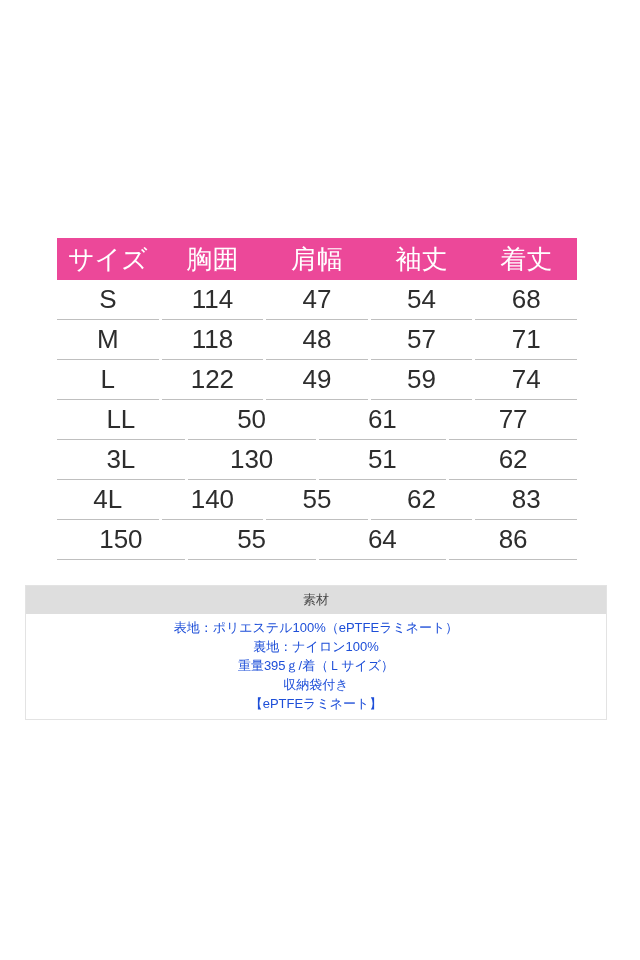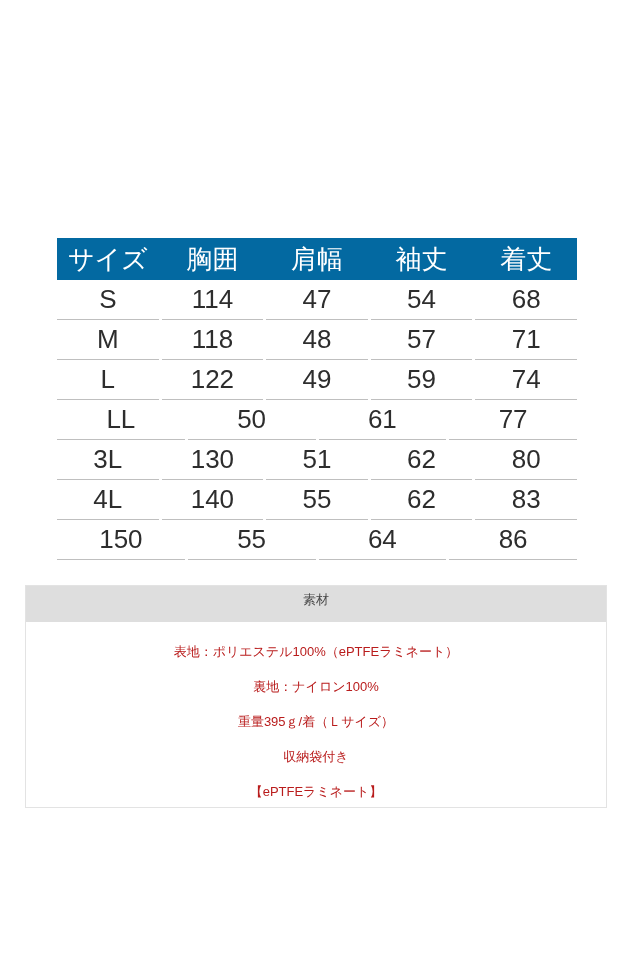--- a/index.html
+++ b/index.html
@@ -16,21 +16,21 @@
   .size-table {
     position: absolute;
     left: 57px;
     top: 238px;
     width: 520px;
   }
   .size-table-header {
     display: flex;
     column-gap: 3px;
     height: 42px;
-    background: #0369a1;
+    background: #ec4899;
     align-items: center;
   }
   .size-table-header .hcell {
     flex: 1 1 0;
     text-align: center;
     color: #ffffff;
     font-size: 26px;
     line-height: 42px;
     white-space: nowrap;
   }
@@ -53,37 +53,36 @@
   
   .material-box {
     position: absolute;
     left: 25px;
     top: 585px;
     width: 582px;
     border: 1px solid #e3e3e3;
     background: #ffffff;
   }
   .material-header {
-    height: 36px;
+    height: 28px;
     background: #dedede;
     text-align: center;
     font-size: 13px;
     line-height: 28px;
     color: #4a4a4a;
   }
   .material-body {
     padding: 4px 0 6px 0;
   }
   .material-body .mline {
     text-align: center;
     font-size: 13px;
     line-height: 19px;
-    color: #b91c1c;
+    color: #1d4ed8;
     white-space: nowrap;
-    margin-top: 16px;
   }
 </style>
 </head>
 <body>
 
 <div class="size-table">
   <div class="size-table-header">
       <div class="hcell">サイズ</div>
       <div class="hcell">胸囲</div>
       <div class="hcell">肩幅</div>
@@ -116,21 +115,20 @@
         <div class="tcell">LL</div>
         <div class="tcell">50</div>
         <div class="tcell">61</div>
         <div class="tcell">77</div>
       </div>
       <div class="trow">
         <div class="tcell">3L</div>
         <div class="tcell">130</div>
         <div class="tcell">51</div>
         <div class="tcell">62</div>
-        <div class="tcell">80</div>
       </div>
       <div class="trow">
         <div class="tcell">4L</div>
         <div class="tcell">140</div>
         <div class="tcell">55</div>
         <div class="tcell">62</div>
         <div class="tcell">83</div>
       </div>
       <div class="trow">
         <div class="tcell">150</div>

